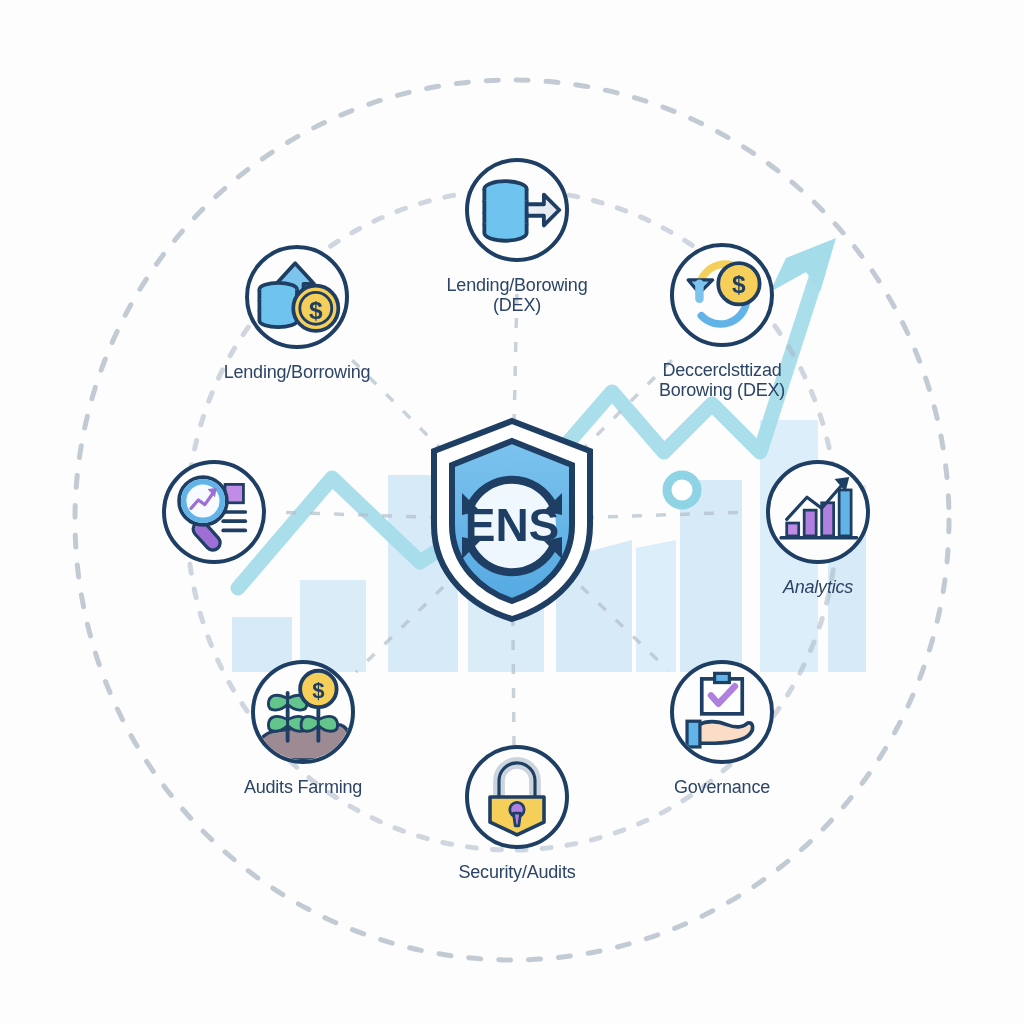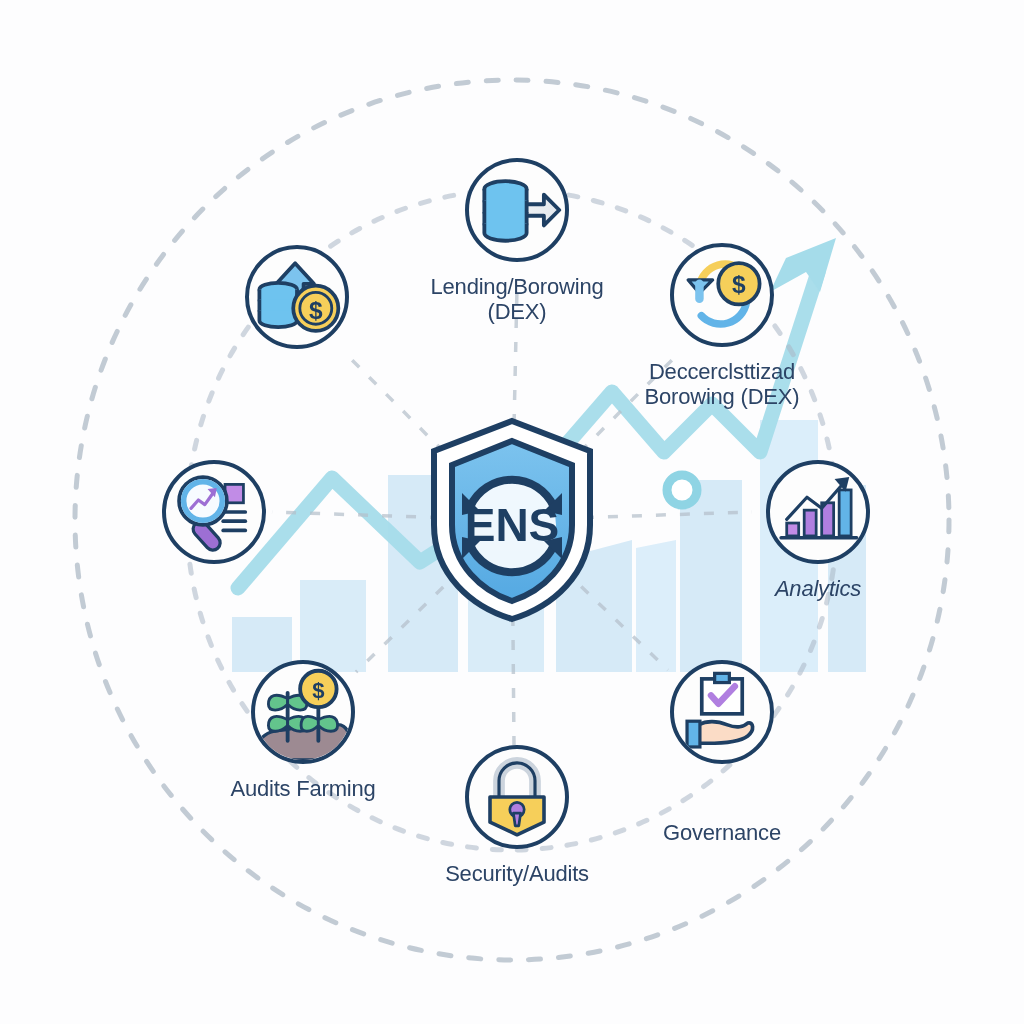--- a/index.html
+++ b/index.html
@@ -41,21 +41,21 @@
     box-sizing: border-box;
     display: flex;
     align-items: center;
     justify-content: center;
     overflow: hidden;
   }
   .node-label {
     margin-top: 13px;
     text-align: center;
     color: #2c4466;
-    font-size: 22px;
+    font-size: 18px;
     line-height: 1.13;
     letter-spacing: -0.2px;
     white-space: pre-line;
   }
   #center-node {
     position: absolute;
     z-index: 6;
     left: 512px;
     top: 520px;
     margin-left: -90px;
@@ -161,20 +161,21 @@
           <ellipse cx="30" cy="42" rx="20" ry="7"></ellipse>
           <path d="M10 42 L10 53 A20 7 0 0 0 50 53 L50 42"></path>
           <path d="M10 53 L10 64 A20 7 0 0 0 50 64 L50 53" fill="#6ec3ef"></path>
           <path d="M10 64 L10 75 A20 7 0 0 0 50 75 L50 64" fill="#6ec3ef"></path>
         </g>
         <circle cx="70" cy="62" r="24" fill="#f6cf5a" stroke="#1e3f63" stroke-width="4"></circle>
         <circle cx="70" cy="62" r="17" fill="none" stroke="#1e3f63" stroke-width="3"></circle>
         <text x="70" y="73" text-anchor="middle" font-size="26" font-weight="bold" fill="#1e3f63" font-family="Liberation Sans, sans-serif">$</text>
       </svg>
     </div>
+    <div class="node-label">Lending/Borrowing</div>
   </div>
 
   <div class="node" style="left:722px; top:243px;">
     <div class="node-circle">
       <svg viewBox="0 0 100 100" width="94" height="94">
         <path d="M26 40 A28 28 0 0 1 74 26" fill="none" stroke="#f6cf5a" stroke-width="8" stroke-linecap="round"></path>
         <path d="M76 58 A28 28 0 0 1 28 72" fill="none" stroke="#62b4e8" stroke-width="8" stroke-linecap="round"></path>
         <path d="M26 48 L14 34 L40 34 Z" fill="#7cc3ee" stroke="#1e3f63" stroke-width="3.5" stroke-linejoin="round"></path>
         <path d="M26 38 L26 54" stroke="#7cc3ee" stroke-width="9" stroke-linecap="round"></path>
         <circle cx="68" cy="38" r="22" fill="#f6cf5a" stroke="#1e3f63" stroke-width="4"></circle>
@@ -212,21 +213,21 @@
         <rect x="34" y="58" width="16" height="36" rx="8" fill="#9d6fd4" stroke="#1e3f63" stroke-width="3.5" transform="rotate(-42 42 76)"></rect>
         <circle cx="38" cy="38" r="26" fill="#f7fbff" stroke="#1e3f63" stroke-width="4"></circle>
         <circle cx="38" cy="38" r="21" fill="none" stroke="#62b4e8" stroke-width="6"></circle>
         <polyline points="25,46 33,37 40,42 50,28" fill="none" stroke="#9d6fd4" stroke-width="3.5" stroke-linecap="round" stroke-linejoin="round"></polyline>
         <path d="M43 25 L53 24 L51 34 Z" fill="#9d6fd4"></path>
       </svg>
     </div>
     <div class="node-label"></div>
   </div>
 
-  <div class="node" style="left:722px; top:660px;gap:44px;">
+  <div class="node" style="left:722px; top:660px;">
     <div class="node-circle">
       <svg viewBox="0 0 100 100" width="92" height="92">
         <rect x="28" y="14" width="44" height="38" fill="#ffffff" stroke="#1e3f63" stroke-width="4"></rect>
         <rect x="42" y="8" width="16" height="10" fill="#62b4e8" stroke="#1e3f63" stroke-width="3.5"></rect>
         <polyline points="38,32 46,41 64,22" fill="none" stroke="#b07fe0" stroke-width="7" stroke-linecap="round" stroke-linejoin="round"></polyline>
         <path d="M24 64 C36 58 46 60 56 64 C66 68 74 66 78 62 C84 60 86 70 78 76
                  C70 82 52 84 34 84 L24 84 Z" fill="#fbdcc6" stroke="#1e3f63" stroke-width="4" stroke-linejoin="round"></path>
         <rect x="12" y="60" width="14" height="28" fill="#62b4e8" stroke="#1e3f63" stroke-width="3.5"></rect>
       </svg>
     </div>

